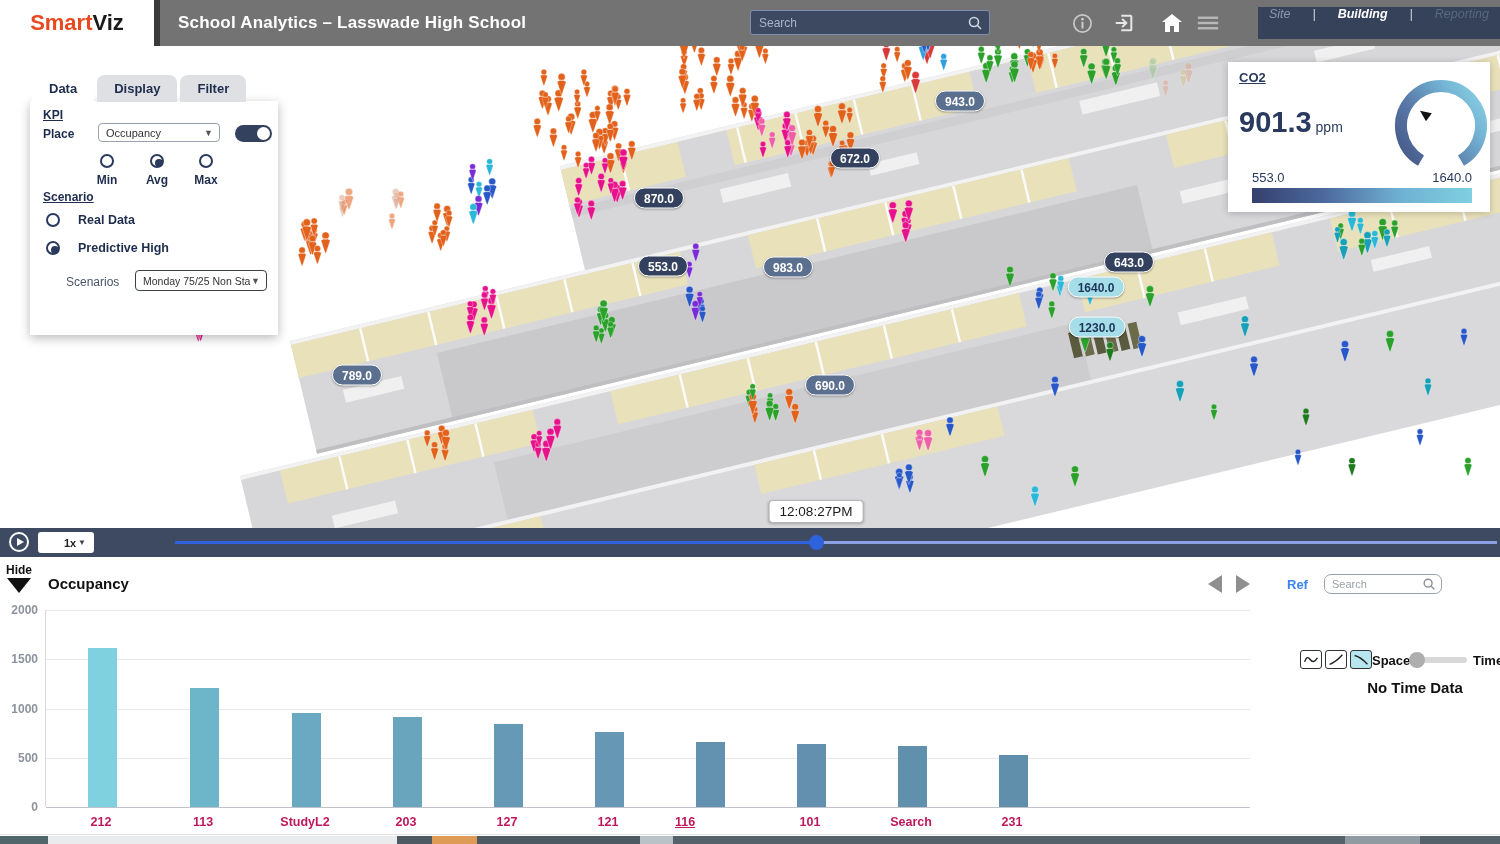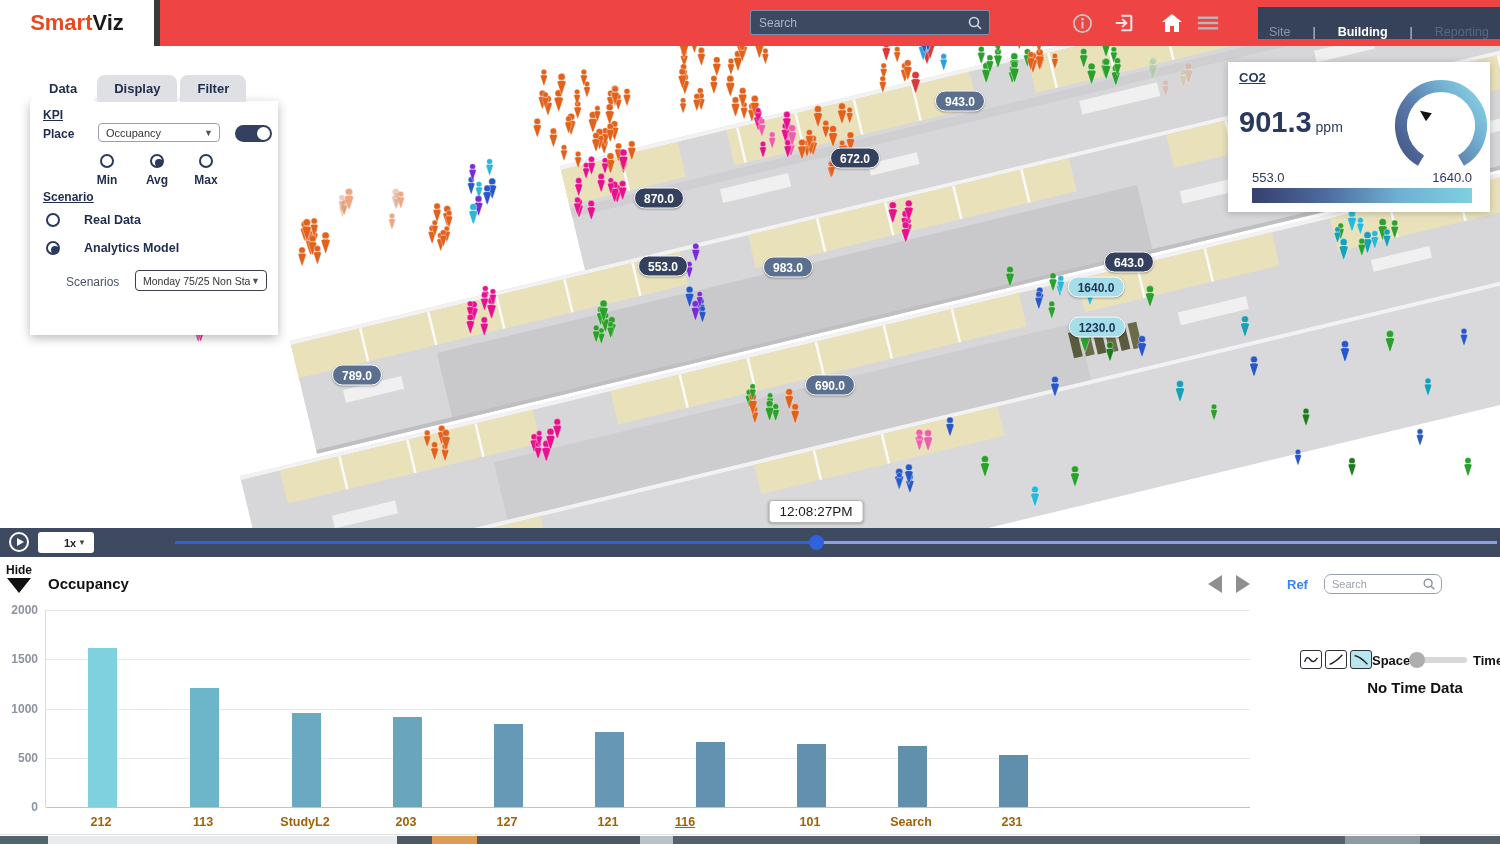--- a/index.html
+++ b/index.html
@@ -1,36 +1,36 @@
 <!DOCTYPE html>
 <html><head>
 <meta charset="utf-8">
 <style>
   html,body{margin:0;padding:0;background:#888;}
   *{box-sizing:border-box;}
   #app{position:relative;width:1500px;height:844px;background:#ffffff;overflow:hidden;
        font-family:"Liberation Sans", sans-serif;}
 
   
-  .header{position:absolute;left:0;top:0;width:1500px;height:46px;background:#ef4444;}
+  .header{position:absolute;left:0;top:0;width:1500px;height:46px;background:#737373;}
   .logo{position:absolute;left:0;top:0;width:160px;height:46px;background:#ffffff;
         display:flex;align-items:center;justify-content:center;font-size:22px;font-weight:bold;
         border-right:6px solid #3a3a3a;}
   .logo-smart{color:#e8491f;}
   .logo-viz{color:#1a1a1a;}
   .htitle{position:absolute;left:178px;top:0;height:46px;display:flex;align-items:center;
           color:#ffffff;font-size:17px;font-weight:600;letter-spacing:.2px;}
   .hsearch{position:absolute;left:750px;top:10px;width:240px;height:25px;background:#3c4961;
            border:1px solid #7e8eac;border-radius:3px;display:flex;align-items:center;}
   .hsearch input{flex:1;background:transparent;border:none;outline:none;color:#dfe5f0;
                  font-size:12px;padding:0 8px;font-family:"Liberation Sans",sans-serif;}
   .hsearch input::placeholder{color:#aab5c9;}
   .hicon{position:absolute;top:11px;width:24px;height:24px;display:flex;align-items:center;justify-content:center;cursor:pointer;}
   .hnav{position:absolute;left:1258px;top:7px;width:242px;height:32px;background:#36415a;
-        display:flex;align-items:flex-end;justify-content:space-around;font-size:12.5px;}
+        display:flex;align-items:flex-start;justify-content:space-around;font-size:12.5px;font-style:italic;}
   .hnav .nav-item{cursor:pointer;}
   .hnav .sep{color:#cdd4e0;}
 
   
   #maparea{position:absolute;left:0;top:46px;width:1500px;height:482px;background:#ffffff;}
   #building{position:absolute;left:0;top:0;}
   .badge{position:absolute;transform:translate(-50%,-50%);padding:2.5px 9px;border-radius:11px;
          font-size:12px;font-weight:bold;white-space:nowrap;box-shadow:0 1px 2px rgba(0,0,0,.3);cursor:pointer;}
   .badge.dark{background:#33415e;color:#ffffff;border:1.5px solid #ffffff;}
   .badge.slate{background:#5b6f8e;color:#ffffff;border:1.5px solid #ffffff;}
@@ -52,21 +52,21 @@
   .select .caret{padding-right:6px;color:#555;font-size:9px;}
   .place-select{left:68px;top:22px;width:122px;height:19px;}
   .scen-select{left:105px;top:169px;width:132px;height:21px;border:1.5px solid #3a3f48;font-size:10.5px;}
   .toggle{position:absolute;left:205px;top:24px;width:37px;height:17px;background:#33415e;border-radius:9px;cursor:pointer;}
   .toggle .knob{position:absolute;right:2px;top:2px;width:13px;height:13px;border-radius:50%;background:#fff;}
   .radio{width:14px;height:14px;border:2px solid #2a3a5e;border-radius:50%;background:#fff;display:inline-block;position:relative;cursor:pointer;}
   .radio.sel::after{content:"";position:absolute;left:3px;top:3px;width:8px;height:8px;border-radius:50%;background:#2a3a5e;}
   .agg{position:absolute;top:53px;width:54px;text-align:center;}
   .agg .lbl{font-size:12px;font-weight:bold;color:#1e2c4e;margin-top:1px;}
   .scen-head{position:absolute;left:13px;top:89px;}
-  .scen-row{position:absolute;left:16px;display:flex;align-items:center;gap:24px;}
+  .scen-row{position:absolute;left:16px;display:flex;align-items:center;gap:18px;}
   .scen-row .lbl{font-size:12.5px;font-weight:bold;color:#1e2c4e;}
   .scenarios-label{position:absolute;left:36px;top:174px;font-size:12px;color:#4a5568;}
 
   
   .co2card{position:absolute;left:1228px;top:16px;width:262px;height:150px;background:#ffffff;
            box-shadow:0 1px 7px rgba(0,0,0,.22);}
   .co2title{position:absolute;left:11px;top:8px;font-size:13px;font-weight:bold;color:#2a3a5e;text-decoration:underline;}
   .co2value{position:absolute;left:11px;top:44px;color:#2a3a5e;}
   .co2value .num{font-size:29px;font-weight:bold;}
   .co2value .unit{font-size:14px;margin-left:4px;}
@@ -104,21 +104,21 @@
              border-radius:7px;display:flex;align-items:center;background:#fff;}
   .refsearch input{flex:1;border:none;outline:none;font-size:11px;color:#444;padding:0 7px;width:70px;
                    font-family:"Liberation Sans",sans-serif;}
   .refsearch input::placeholder{color:#9aa0a8;}
 
   .plot{position:absolute;left:45px;top:53px;width:1205px;height:197px;border-left:1px solid #d8dadd;}
   .gridline{position:absolute;left:0;width:100%;height:1px;background:#e6e8eb;}
   .gridline.zero{background:#bfc3c9;}
   .ytick{position:absolute;width:38px;text-align:right;font-size:12px;font-weight:600;color:#8d939e;}
   .bar{position:absolute;bottom:0;width:29px;cursor:pointer;}
-  .xlabel{position:absolute;top:258px;transform:translateX(-50%);font-size:12.5px;font-weight:bold;color:#a16207;}
+  .xlabel{position:absolute;top:258px;transform:translateX(-50%);font-size:12.5px;font-weight:bold;color:#be185d;}
 
   .ctype{position:absolute;left:1300px;top:93px;display:flex;gap:3px;}
   .ctype .cbtn{width:22px;height:19px;border:1.6px solid #2f3338;border-radius:3px;background:#fff;
                display:flex;align-items:center;justify-content:center;cursor:pointer;}
   .ctype .cbtn.sel{background:#b8e6ef;}
   .space-label{position:absolute;left:1372px;top:96px;font-size:13px;font-weight:bold;color:#111;}
   .st-slider{position:absolute;left:1417px;top:100px;width:50px;height:6px;background:#d8d8d8;border-radius:3px;cursor:pointer;}
   .st-slider .knob{position:absolute;left:-8px;top:-5px;width:16px;height:16px;border-radius:50%;background:#aeaeae;}
   .time-label{position:absolute;left:1473px;top:96px;font-size:13px;font-weight:bold;color:#111;}
   .notime{position:absolute;left:1340px;top:122px;width:150px;text-align:center;font-size:15px;font-weight:bold;color:#111;}
@@ -130,20 +130,21 @@
 </head>
 <body>
 
 <div id="app">
 
   <div class="header">
     <div class="logo">
       <span class="logo-smart">Smart</span>
         <span class="logo-viz">Viz</span>
     </div>
+    <div class="htitle">School Analytics – Lasswade High School</div>
     <div class="hsearch">
       <input placeholder="Search" style="">
       <svg width="16" height="16" viewBox="0 0 16 16" style="margin-right:6px">
         <circle cx="7" cy="7" r="4.5" fill="none" stroke="#cfd6e4" stroke-width="1.6"></circle>
         <line x1="10.5" y1="10.5" x2="14" y2="14" stroke="#cfd6e4" stroke-width="1.6"></line>
       </svg>
     </div>
     <div class="hicon" style="left:1070px">
       <svg width="21" height="21" viewBox="0 0 22 22">
         <circle cx="11" cy="11" r="9" fill="none" stroke="#c8c8c8" stroke-width="1.8"></circle>
@@ -636,21 +637,21 @@
         <div class="agg" style="left: 149px;"><span class="radio"></span><div class="lbl">Max</div></div>
       </div>
     <div class="p-head scen-head">Scenario</div>
     <div id="scenarios">
         <div class="scen-row" style="top: 112px;">
           <span class="radio"></span>
           <span class="lbl">Real Data</span>
         </div>
         <div class="scen-row" style="top: 140px;">
           <span class="radio sel"></span>
-          <span class="lbl">Analytics Model</span>
+          <span class="lbl">Predictive High</span>
         </div>
       </div>
     <div class="scenarios-label">Scenarios</div>
     <div class="select scen-select">
       <span class="sel-txt">Monday 75/25 Non Stagge</span>
       <span class="caret">▼</span>
     </div>
   </div>
 
   <div id="maparea2" style="position:absolute;left:0;top:46px;width:1500px;height:0;">

